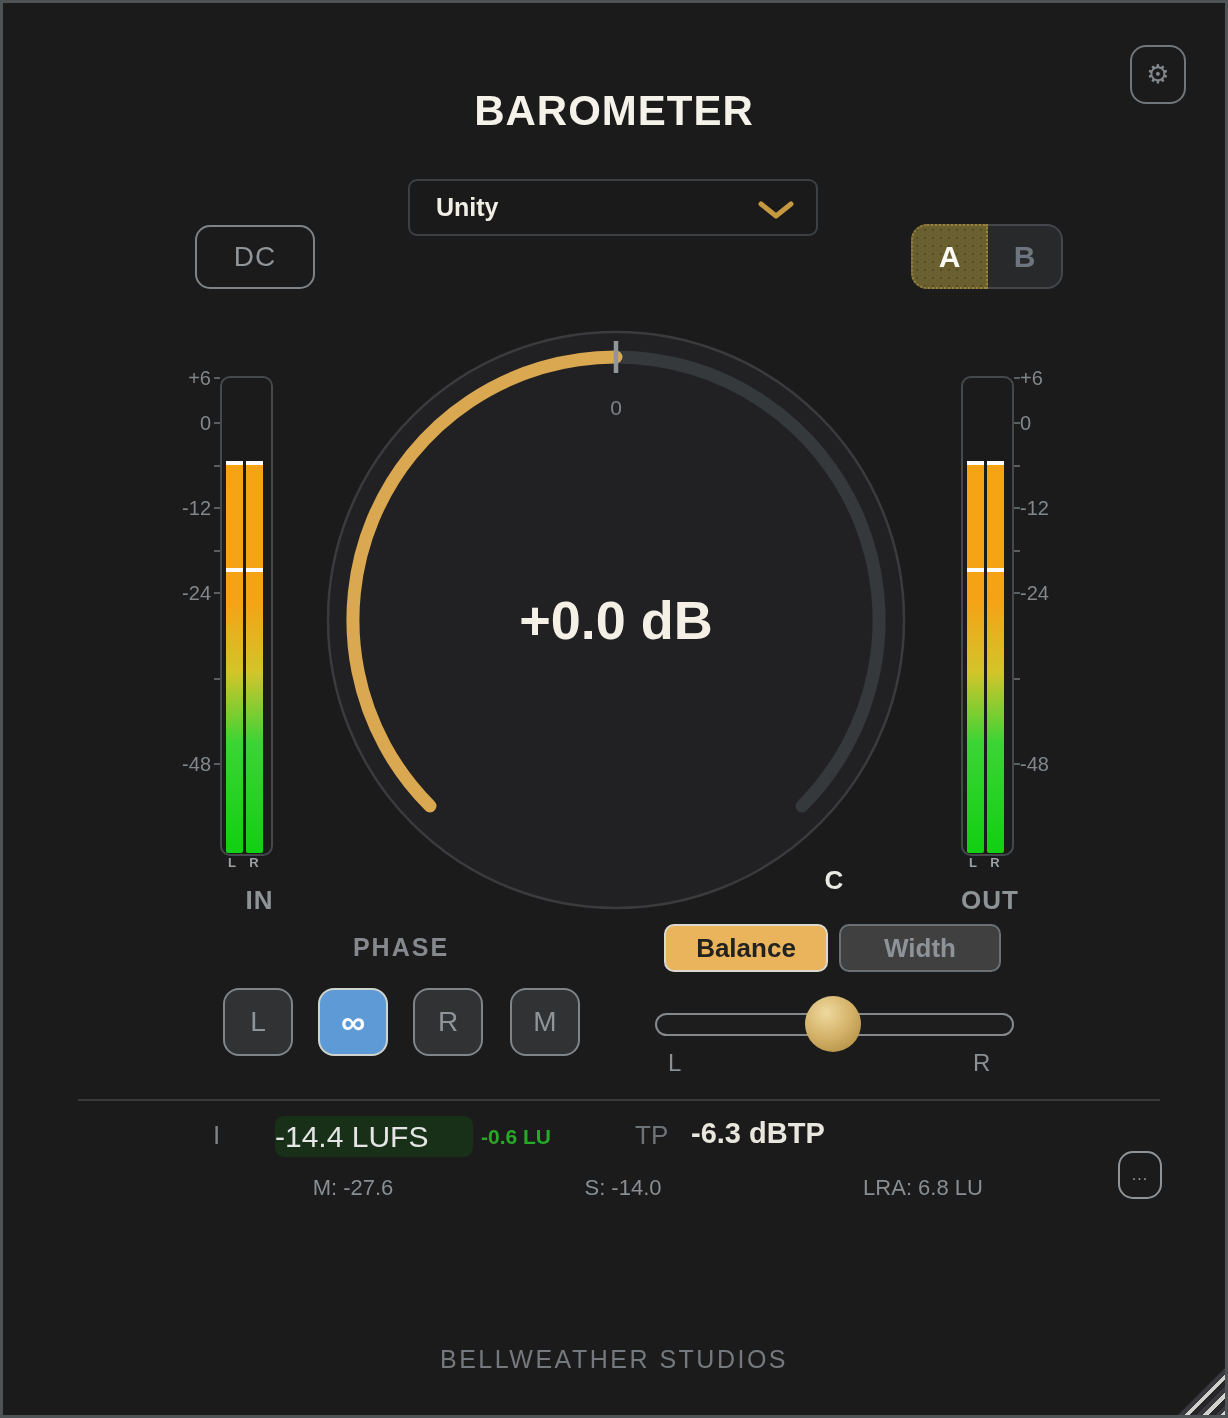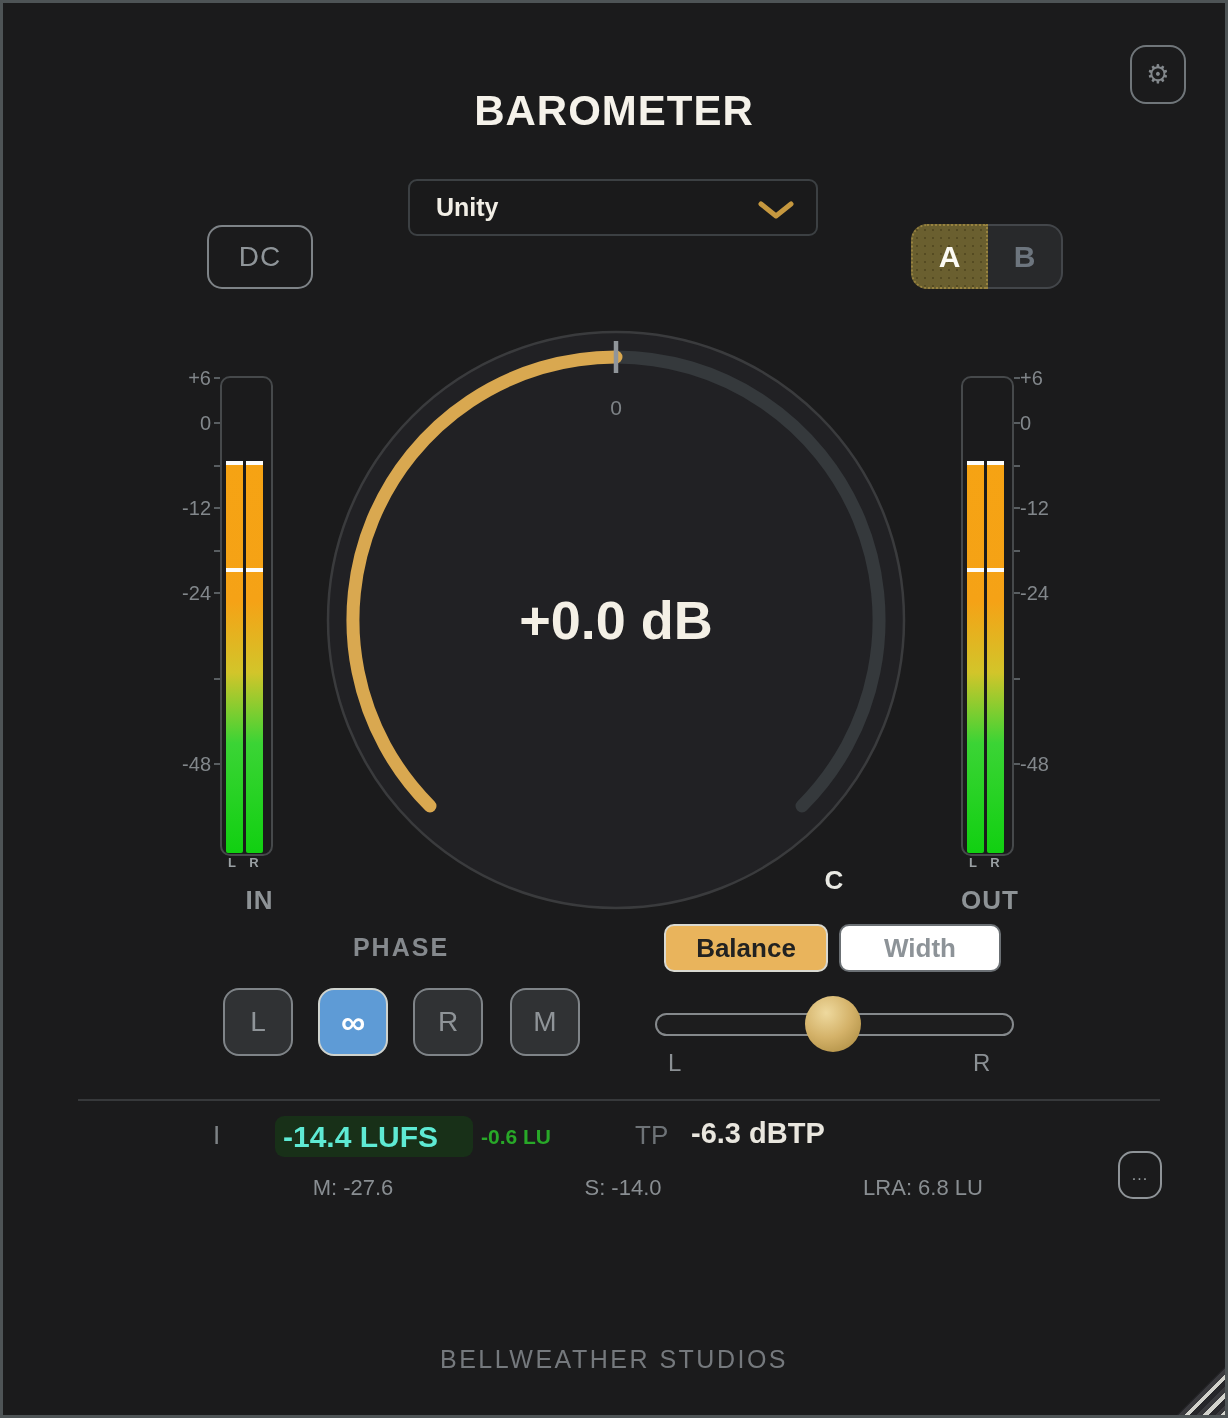--- a/index.html
+++ b/index.html
@@ -15,21 +15,21 @@
   .gear-btn { position:absolute; left:1127px; top:42px; width:56px; height:59px;
     border:2px solid #70767a; border-radius:16px; background:transparent;
     color:#83888c; font-size:26px; display:flex; align-items:center; justify-content:center; cursor:pointer; }
   
   .preset { position:absolute; left:405px; top:176px; width:410px; height:57px;
     border:2px solid #3c4043; border-radius:9px; background:#1a1a1b;
     display:flex; align-items:center; cursor:pointer; }
   .preset-label { padding-left:26px; font-size:25px; font-weight:600; color:#f1eee6; }
   .preset-chevron { position:absolute; right:22px; top:20px; }
   
-  .dc-btn { position:absolute; left:204px; top:222px; width:106px; height:64px;
+  .dc-btn { position:absolute; left:192px; top:222px; width:120px; height:64px;
     border:2px solid #7e8387; border-radius:15px; background:transparent;
     color:#8f9599; font-size:28px; font-weight:500; letter-spacing:1px;
     display:flex; align-items:center; justify-content:center; cursor:pointer; }
   
   .ab-wrap { position:absolute; left:908px; top:221px; width:152px; height:65px; display:flex; }
   .ab-a { width:77px; height:100%; background:#6a5f2f;
     background-image:radial-gradient(#554b22 1.2px, transparent 1.2px); background-size:8px 8px;
     border:2px dotted #97823f; border-radius:16px 0 0 16px;
     color:#fbfaf4; font-size:30px; font-weight:bold;
     display:flex; align-items:center; justify-content:center; cursor:pointer; }
@@ -62,33 +62,33 @@
     font-size:25px; font-weight:600; letter-spacing:2px; color:#85898d; }
   .phase-btn { position:absolute; top:985px; width:70px; height:68px; border-radius:16px;
     background:#303234; border:2px solid #7f8488; color:#8f9498; font-size:28px; font-weight:500;
     display:flex; align-items:center; justify-content:center; cursor:pointer; }
   .phase-btn.active { background:#5e9bd6; border-color:#cfd3ce; color:#ffffff;
     font-size:34px; font-weight:bold; }
   
   .seg-btn { position:absolute; top:921px; height:48px; border-radius:10px;
     font-size:26px; font-weight:600; display:flex; align-items:center; justify-content:center; cursor:pointer; }
   .seg-balance { left:661px; width:164px; background:#e9b45c; border:2px solid #d9d9d1; color:#222221; }
-  .seg-width { left:836px; width:162px; background:#ffffff; border:2px solid #6b7074; color:#8d9398; }
+  .seg-width { left:836px; width:162px; background:#404040; border:2px solid #6b7074; color:#8d9398; }
   .slider-track { position:absolute; left:652px; top:1010px; width:359px; height:23px;
     border:2px solid #85898c; border-radius:12px; background:#1d1d1e; cursor:pointer; }
   .slider-ball { position:absolute; left:802px; top:993px; width:56px; height:56px; border-radius:50%;
     background:radial-gradient(circle at 38% 30%, #eed99e, #d4b269 48%, #a5853a 100%);
     cursor:grab; }
   .slider-end { position:absolute; top:1046px; font-size:24px; color:#8b9094; }
   
   .divider { position:absolute; left:75px; top:1096px; width:1082px; height:2px; background:#37393b; }
   .i-label { position:absolute; left:210px; top:1117px; font-size:26px; color:#7e8386; }
   .lufs-pill { position:absolute; left:272px; top:1113px; width:198px; height:41px;
     background:#183018; border-radius:9px; }
-  .lufs-text { padding-left:8px; font-size:30px; font-weight:bold; color:#5eead4; line-height:41px; }
+  .lufs-text { padding-left:0; font-size:30px; font-weight:normal; color:#e5e5e5; line-height:41px; }
   .lu-offset { position:absolute; left:478px; top:1122px; font-size:21px; font-weight:600; color:#28a828; }
   .tp-label { position:absolute; left:632px; top:1117px; font-size:26px; font-weight:500; color:#6e7377; }
   .tp-value { position:absolute; left:688px; top:1114px; font-size:29px; font-weight:bold; color:#e9e6de; }
   .stat2 { position:absolute; top:1172px; font-size:22px; color:#898e92; text-align:center; }
   .more-btn { position:absolute; left:1115px; top:1148px; width:44px; height:48px;
     border:2px solid #8f9498; border-radius:15px; background:transparent; color:#9aa0a3;
     font-size:16px; letter-spacing:1px; display:flex; align-items:center; justify-content:center; cursor:pointer; }
   
   .footer { position:absolute; left:0; top:1342px; width:100%; text-align:center;
     font-size:25px; font-weight:500; letter-spacing:2.5px; color:#75797d; }

